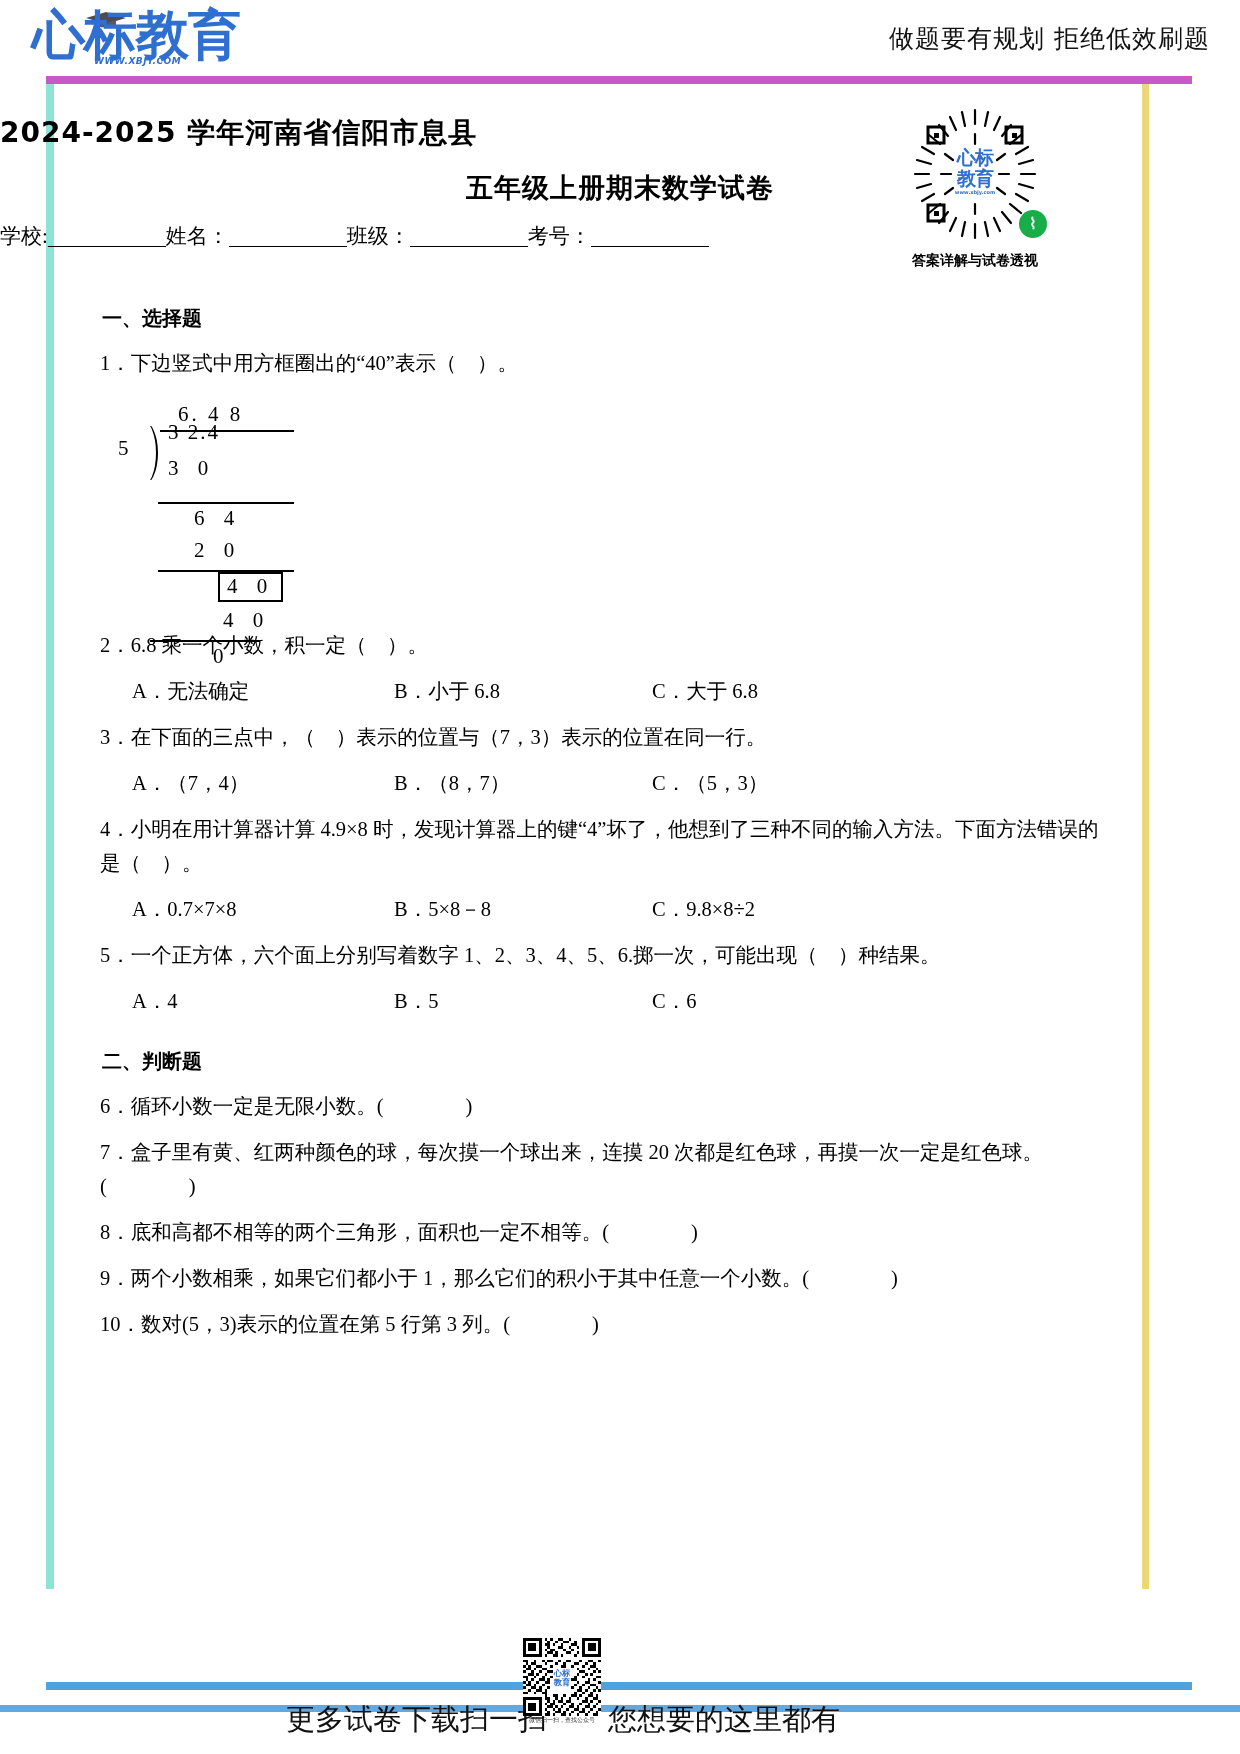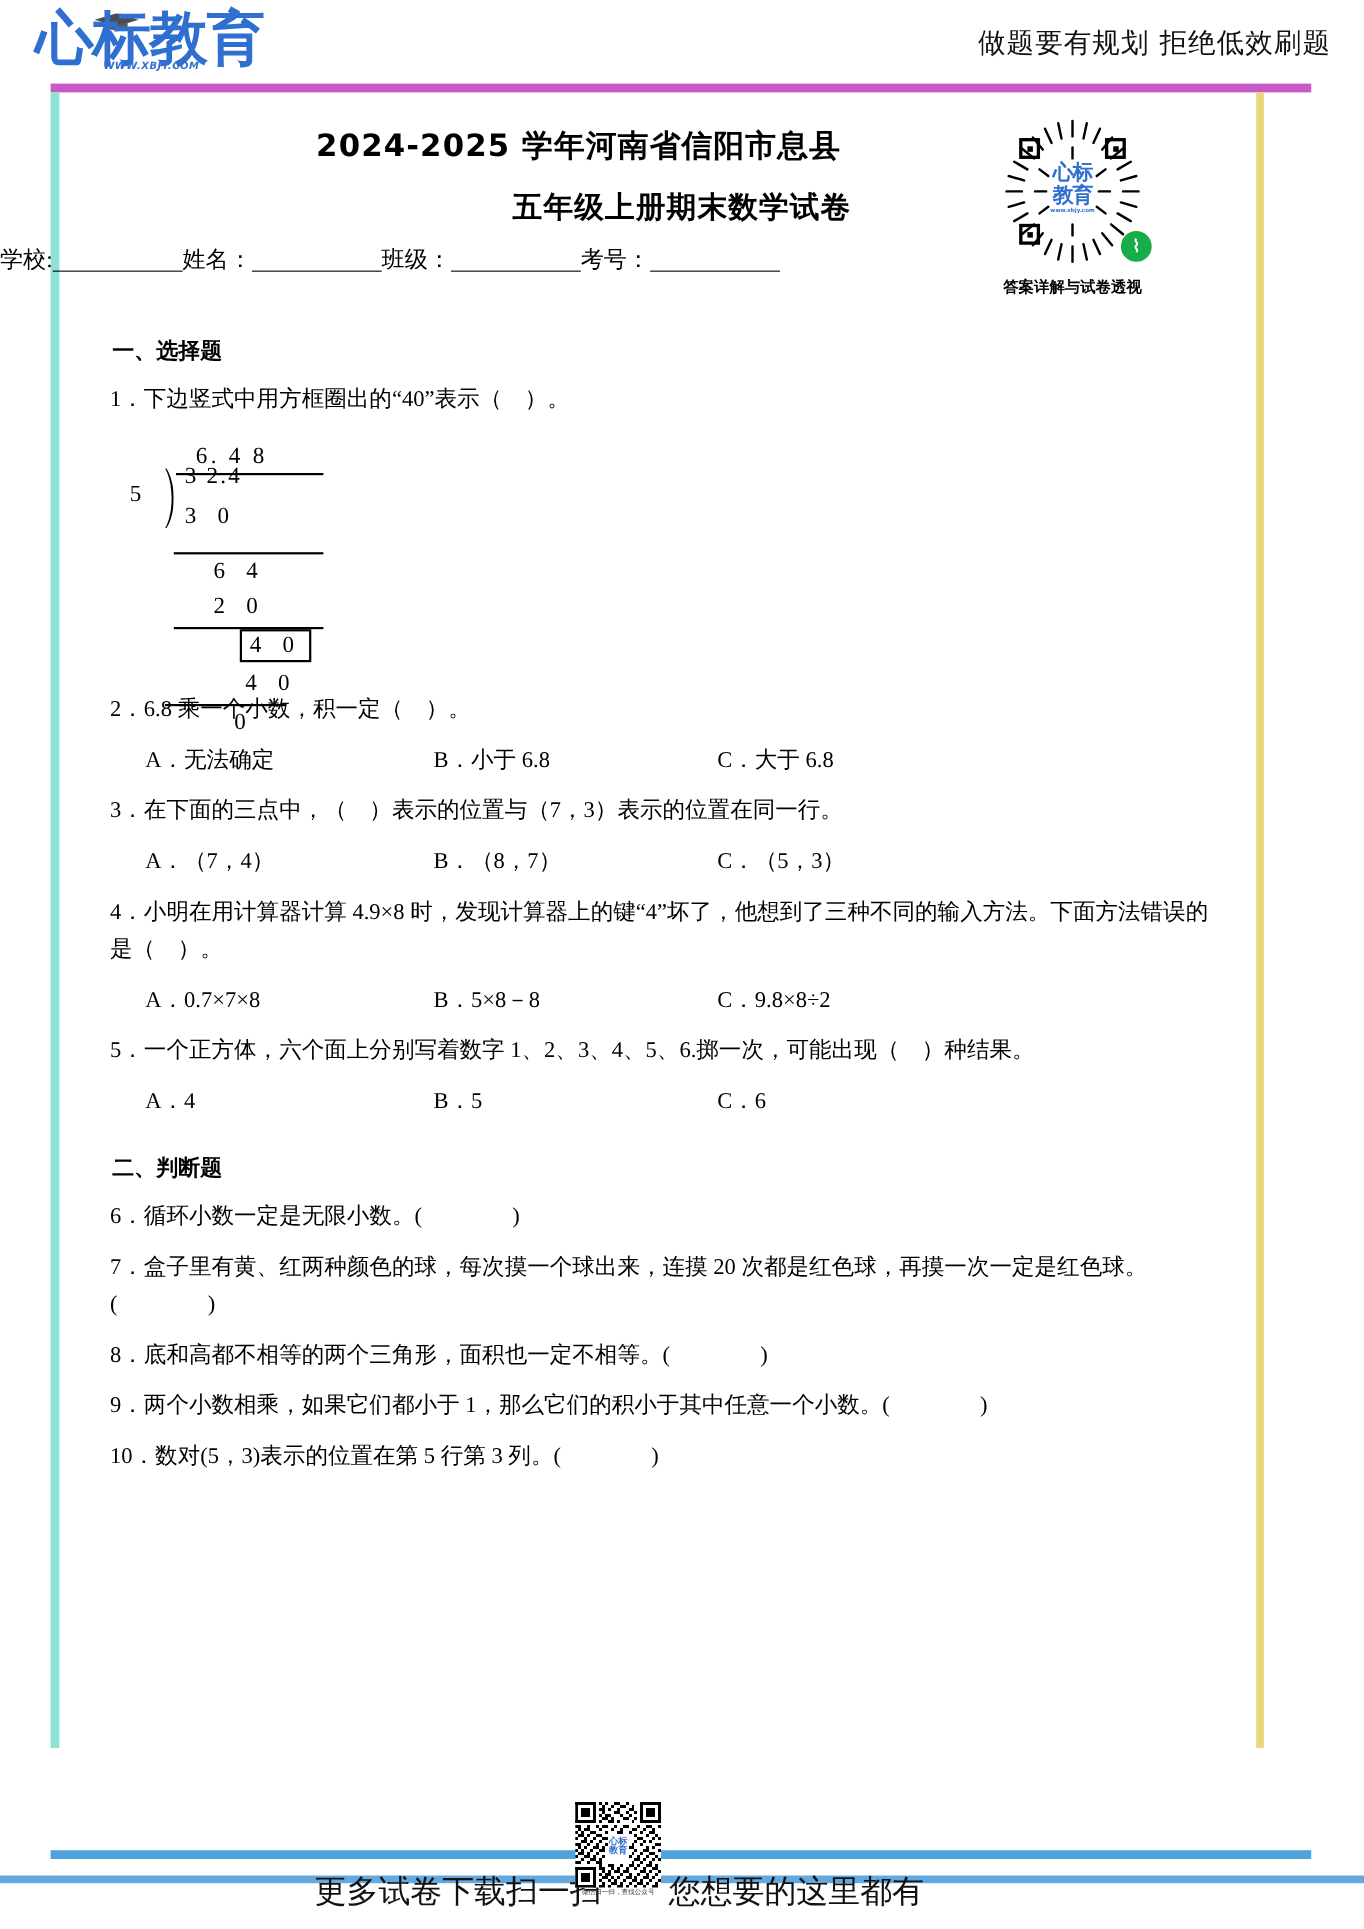--- a/index.html
+++ b/index.html
@@ -44,21 +44,21 @@
 
   
   #frame-top{position:absolute;left:46px;top:76px;width:1146px;height:8px;background:#c85ac8;}
   #frame-left{position:absolute;left:46px;top:84px;width:8px;height:1505px;background:#8fe3d4;}
   #frame-right{position:absolute;left:1142px;top:84px;width:7px;height:1505px;background:#e9d77a;}
   #frame-bottom{position:absolute;left:46px;top:1682px;width:1146px;height:8px;background:#4ea3dd;}
 
   
   #paper-title-1{
     position:absolute;left:0;top:114px;width:1052px;
-    text-align:center;
+    text-align:left;
     font-family:"DejaVu Sans","Liberation Sans",sans-serif;
     font-weight:bold;font-size:28px;letter-spacing:1px;
     color:#000;
   }
   #paper-title-2{
     position:absolute;left:0;top:170px;width:1240px;
     text-align:center;
     font-family:"DejaVu Sans","Liberation Sans",sans-serif;
     font-weight:bold;font-size:27px;letter-spacing:1px;
     color:#000;

